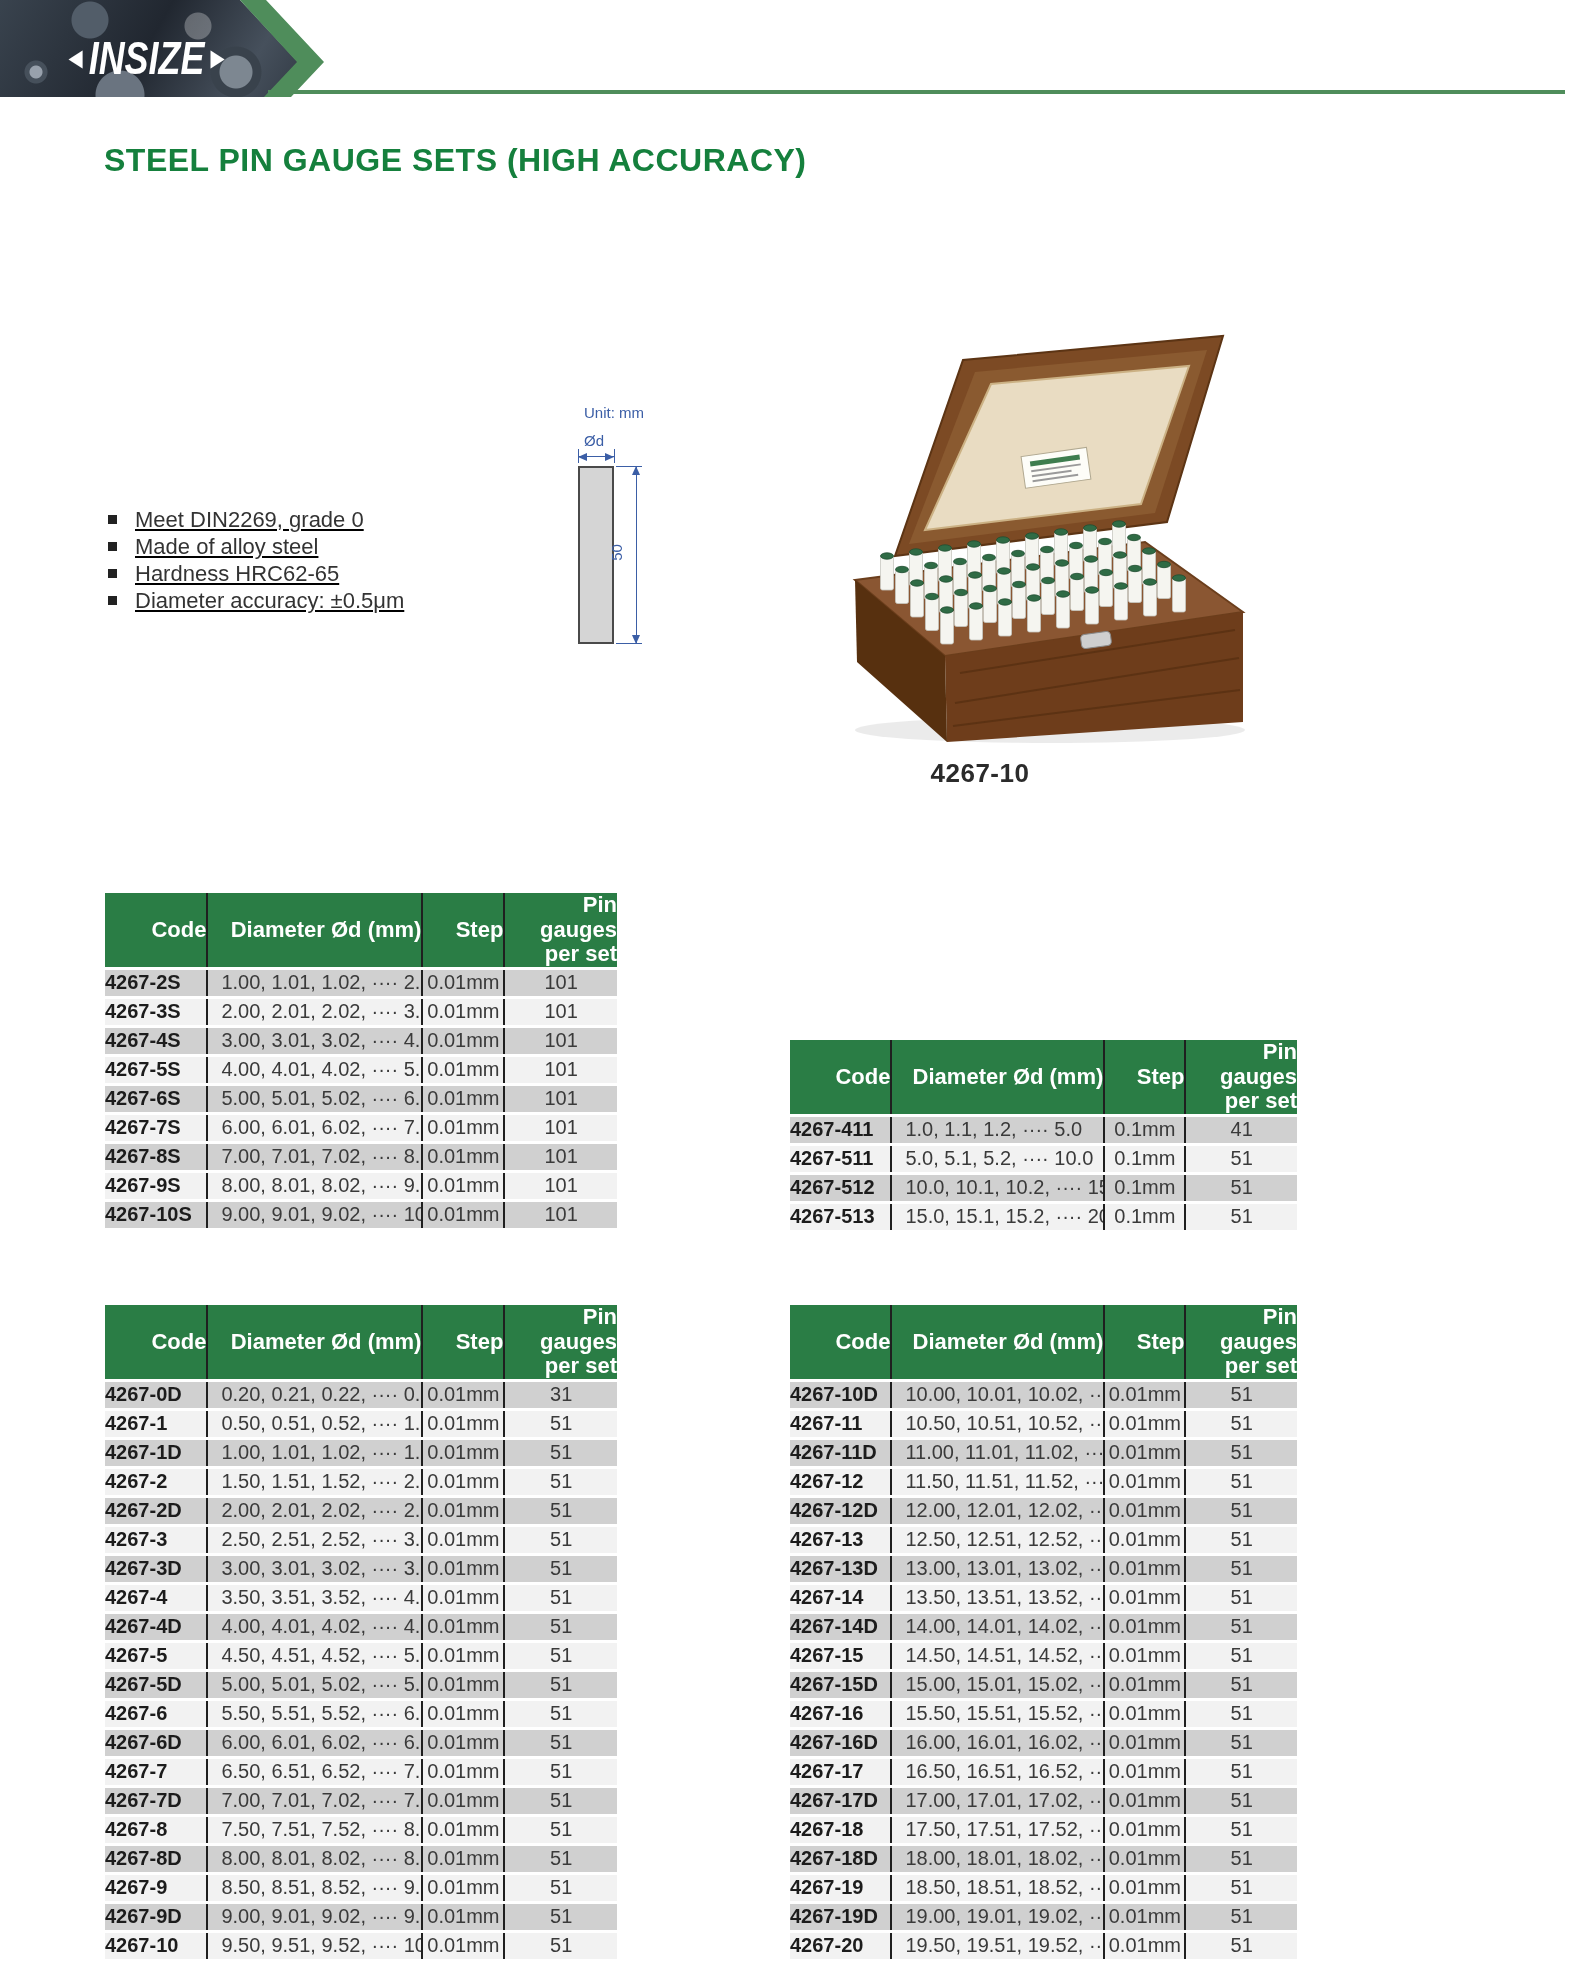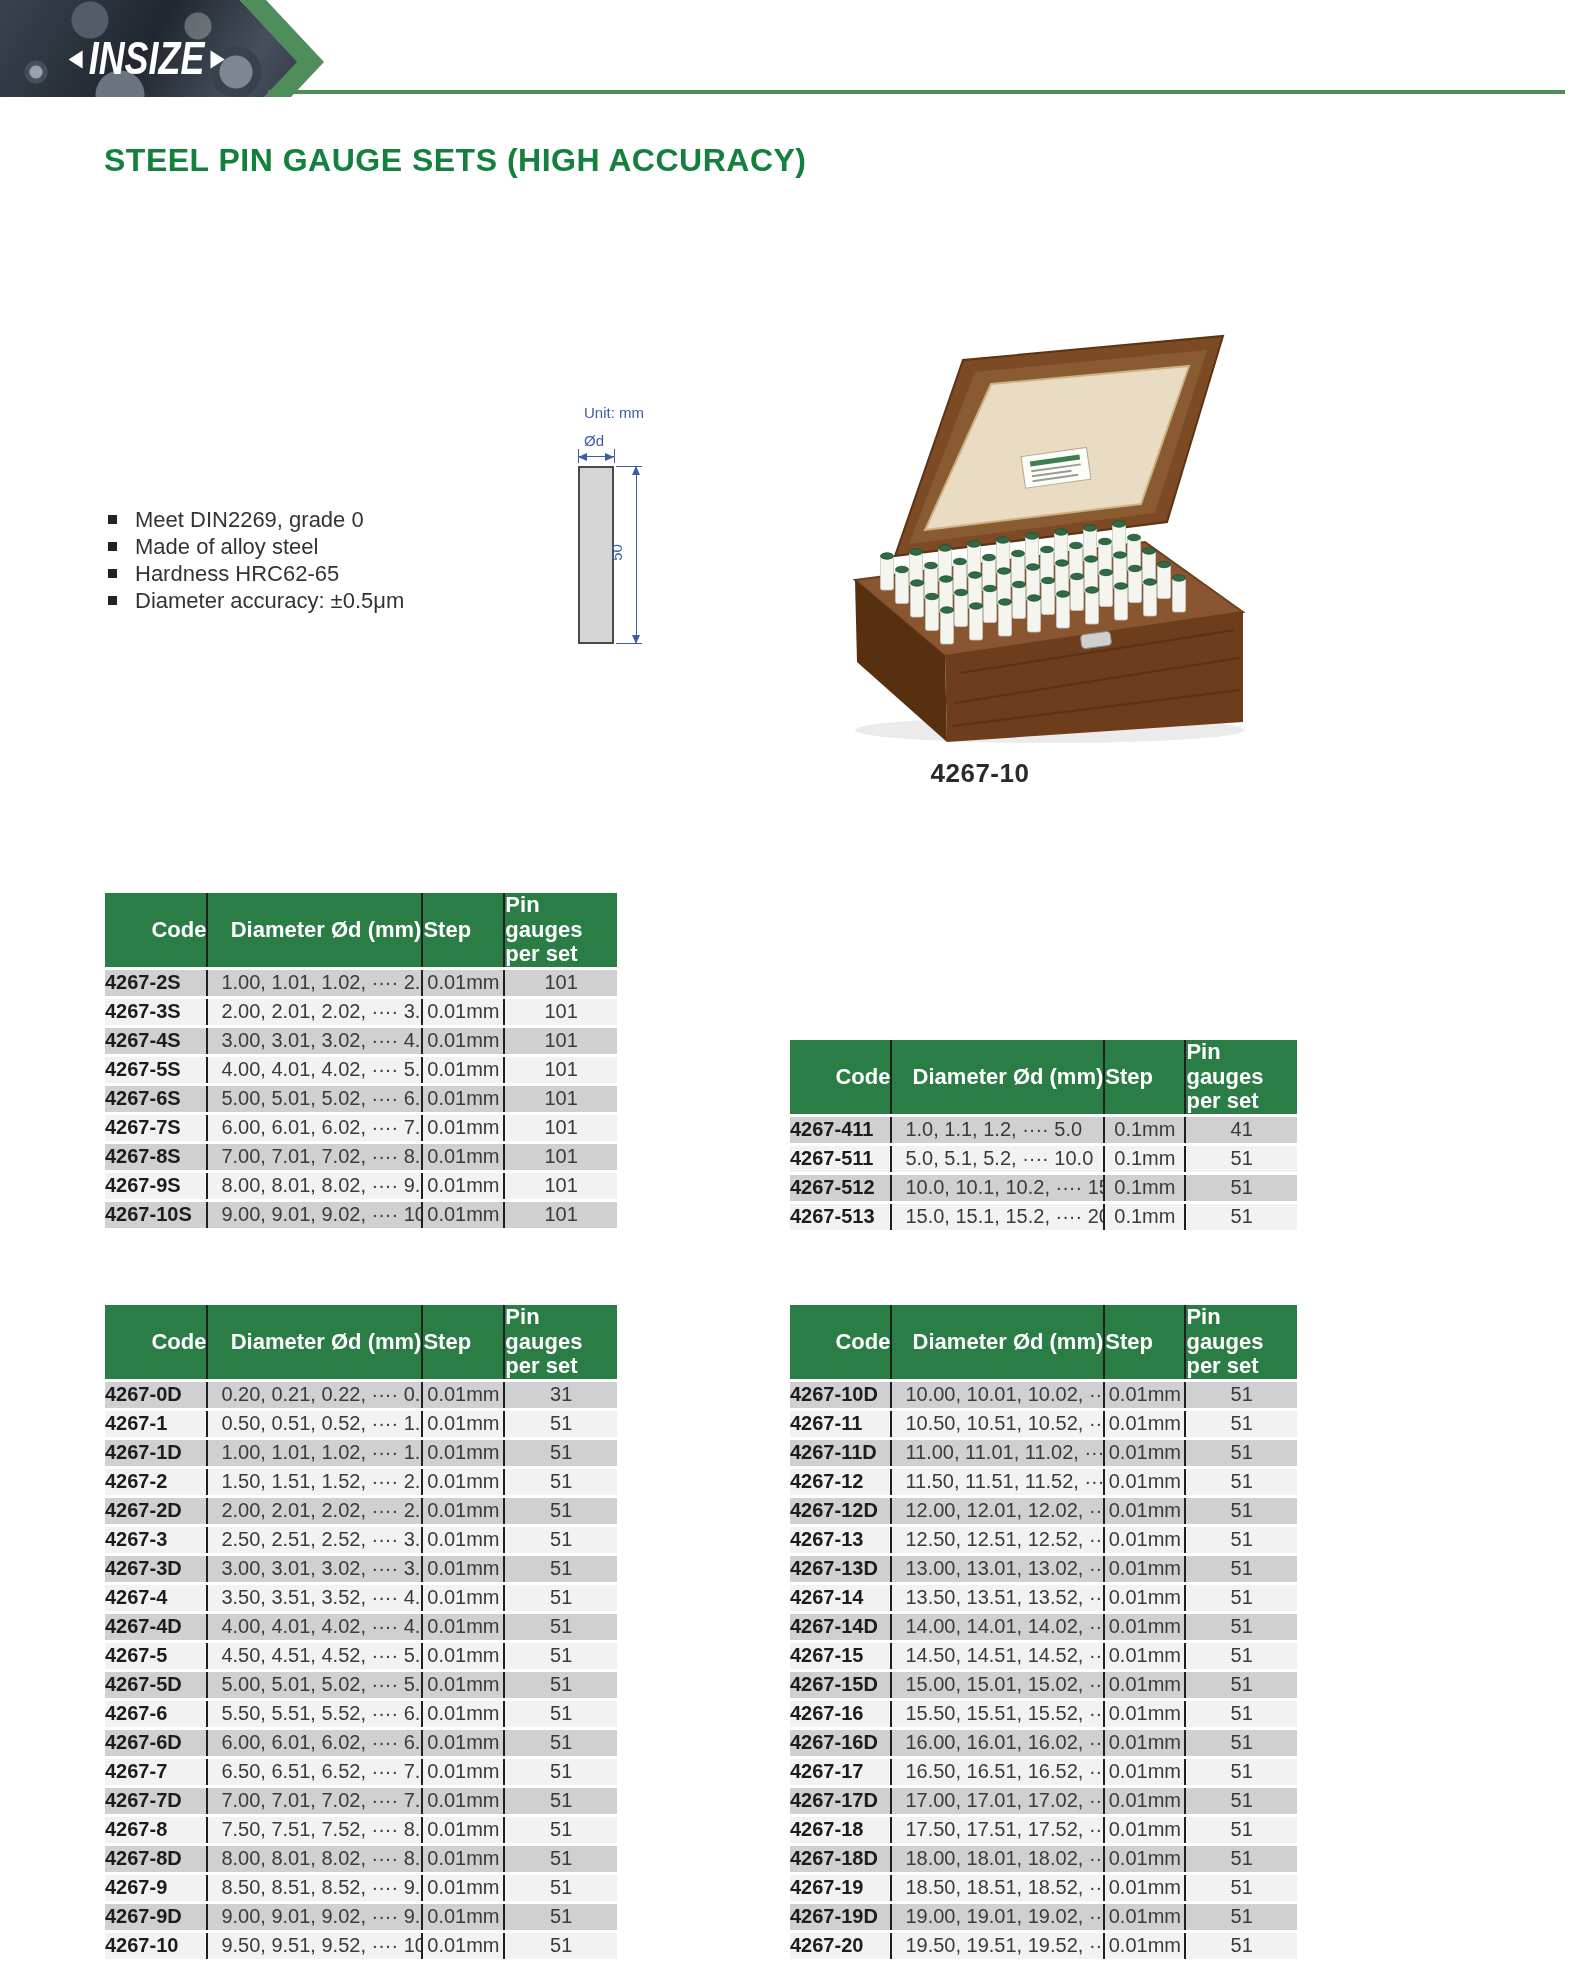--- a/index.html
+++ b/index.html
@@ -32,21 +32,21 @@
     transform-origin:left center;
   }
   .logo-arrow { font-size:30px; line-height:1; }
   .logo-text  { font-size:46px; font-weight:bold; font-style:italic; letter-spacing:0; padding:0 2px; }
 
   
   .title {
     position:absolute; left:104px; top:142px;
     font-size:32px; font-weight:bold; color:#15803d; letter-spacing:.5px; white-space:nowrap;
   }
-  .features { position:absolute; left:108px; top:506px; margin:0; padding:0; list-style:none; }
+  .features { position:absolute; left:108px; top:506px; margin:0; padding:0; list-style:none;text-decoration:underline; }
   .features li {
     position:relative; padding-left:27px; font-size:22px; color:#333;
     line-height:27px; white-space:nowrap;
   }
   .features li::before {
     content:""; position:absolute; left:0; top:9px; width:9px; height:9px; background:#222;
   }
 
   
   .diagram { position:absolute; left:560px; top:404px; width:130px; height:260px;
@@ -83,21 +83,21 @@
   .t1 { left:105px; top:893px;  width:512px; }
   .t2 { left:790px; top:1040px; width:507px; }
   .t3 { left:105px; top:1305px; width:512px; }
   .t4 { left:790px; top:1305px; width:507px; }
   .c-code { width:20%; } .c-dia { width:42%; } .c-step { width:16%; } .c-pins { width:22%; }
   .ptable th {
     background:#2a7d45; color:#fff; font-size:22px; font-weight:bold;
     height:52px; padding:0; vertical-align:middle;
   }
   .ptable th.col0, .ptable th.col1 { text-align:right; padding-left:14px; }
-  .ptable th.col2, .ptable th.col3 { text-align:left; }
+  .ptable th.col2, .ptable th.col3 { text-align:right; }
   .ptable th.col3 { line-height:1.12; }
   .ptable td { height:26px; padding:0; vertical-align:middle; color:#3a3a3a;
                border-top:3px solid #fff; white-space:nowrap; overflow:hidden; }
   .ptable td.col0 { font-weight:bold; color:#1c1c1c; text-align:left; }
   .ptable td.col1 { text-align:left; padding-left:13px; }
   .ptable td.col2, .ptable td.col3 { text-align:center; }
   .ptable th.col1, .ptable th.col2, .ptable th.col3,
   .ptable td.col1, .ptable td.col2, .ptable td.col3 { border-left:2px solid #1f1f1f; }
   .ptable tbody tr:nth-child(odd)  td { background:#d0d0d0; }
   .ptable tbody tr:nth-child(even) td { background:#f2f2f2; }

